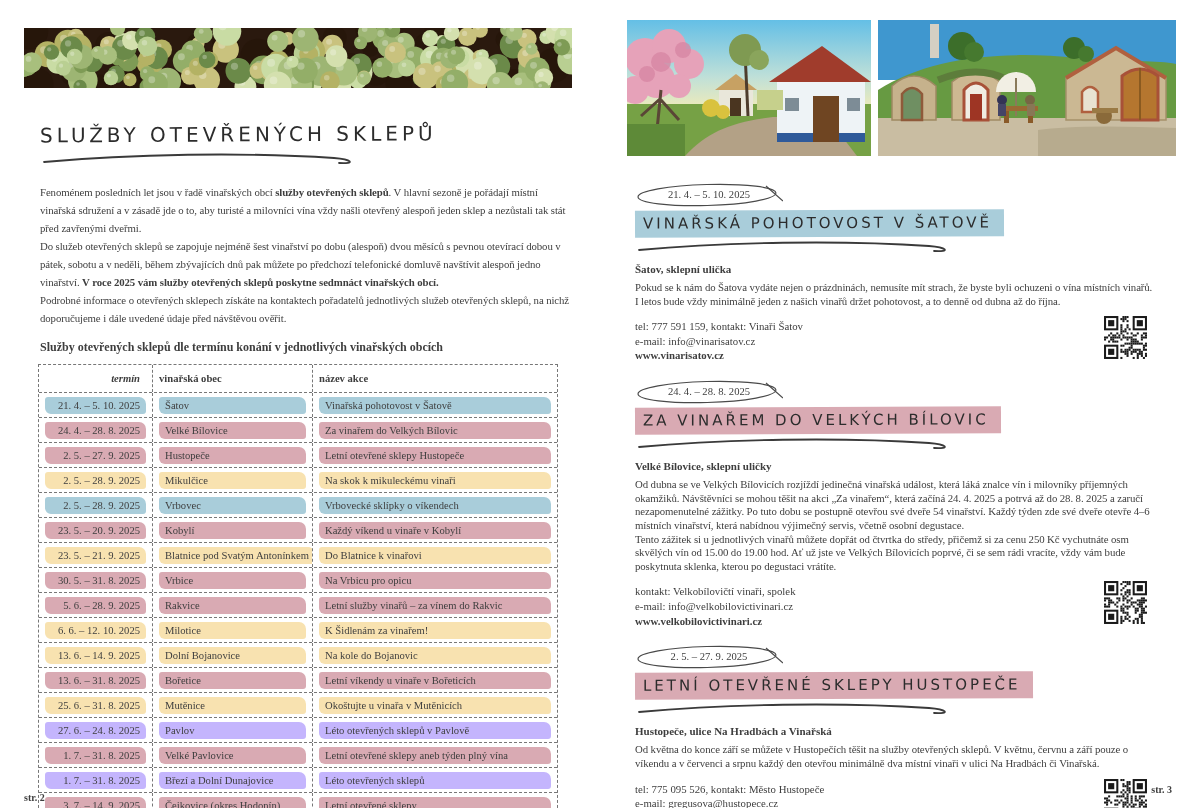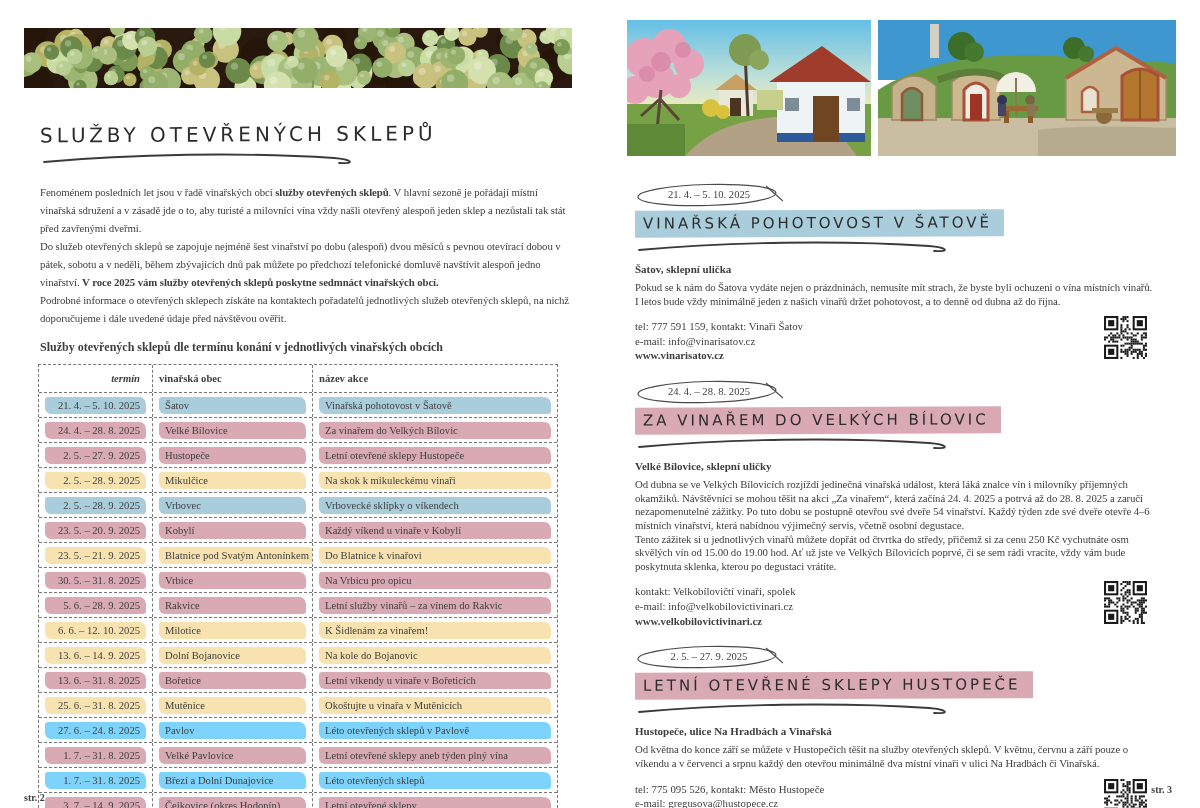--- a/index.html
+++ b/index.html
@@ -23,21 +23,21 @@
   .tcell{display:flex;align-items:center;min-height:24px;padding:0 6px;border-right:1.2px dashed #777;overflow:hidden;}
   .tcell:last-child{border-right:none;}
   .tcell.date{justify-content:flex-end;}
   .tcell.th{min-height:27px;font-weight:bold;}
   .tcell.th.date{padding-right:12px;font-style:italic;}
   .hl{display:block;width:98%;line-height:17px;padding:0 6px;border-radius:3px 7px 3px 6px;white-space:nowrap;}
   .tcell.date .hl{text-align:right;padding-right:6px;}
   .hl-blue{background:#a9cdda;}
   .hl-pink{background:#d9aab3;}
   .hl-yellow{background:#f8e2b0;}
-  .hl-green{background:#7dd3fc;}
+  .hl-green{background:#c4b5fd;}
   .page-num{position:absolute;top:784px;font-size:10px;font-weight:bold;}
   .pn-left{left:0;}
   
   .page-right{position:absolute;left:627px;top:0;width:549px;}
   .photos{display:flex;gap:7px;margin-top:20px;height:136px;}
   .photo{height:136px;overflow:hidden;}
   .photo svg{display:block;}
   .ph1{width:244px;}
   .ph2{width:298px;}
   .pr-inner{margin-left:8px;}

